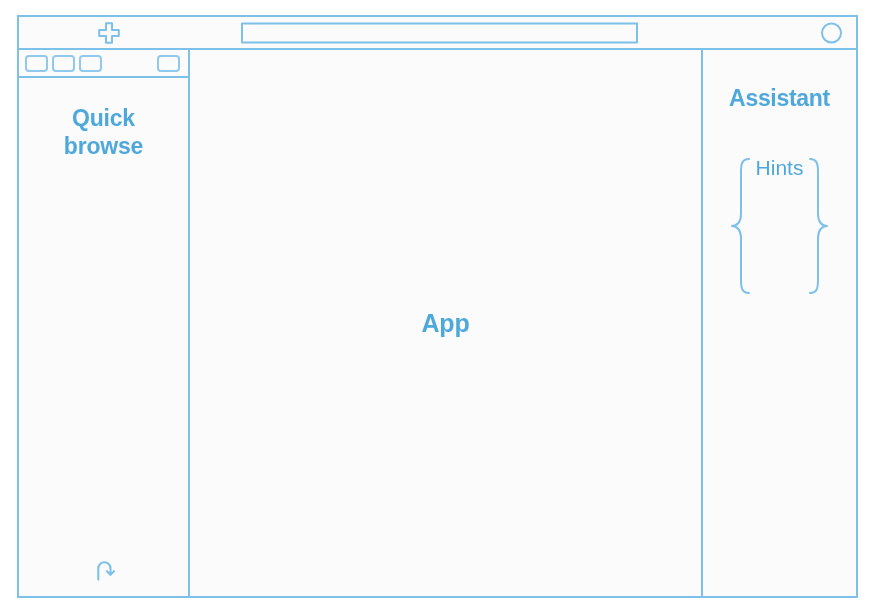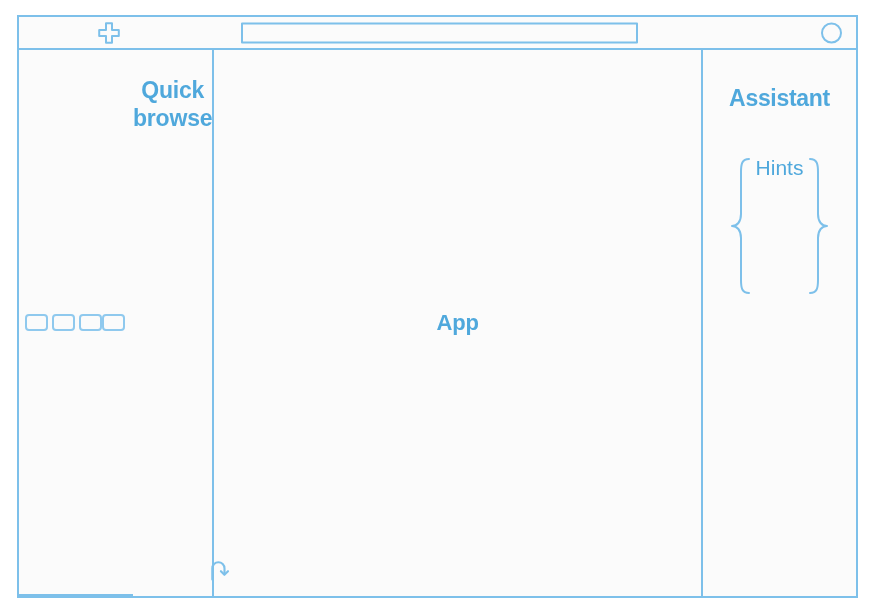--- a/index.html
+++ b/index.html
@@ -96,21 +96,21 @@
     display: flex;
     min-height: 0;
   }
 
   
   #sidebar {
     flex: 0 0 171px;
     box-sizing: border-box;
     border-right: var(--bw) solid var(--line);
     display: flex;
-    flex-direction: row;
+    flex-direction: column;
     min-height: 0;
     background: var(--panel);
   }
 
   #sidebar-toolbar {
     flex: 0 0 28px;
     box-sizing: border-box;
     border-bottom: var(--bw) solid var(--line);
     display: flex;
     align-items: center;
@@ -161,21 +161,21 @@
     flex: 1 1 auto;
     box-sizing: border-box;
     border-right: var(--bw) solid var(--line);
     display: flex;
     align-items: center;
     justify-content: center;
     min-width: 0;
     background: var(--panel);
   }
   .main-title {
-    font-size: 22px;
+    font-size: 25px;
     font-weight: bold;
     color: var(--ink);
     letter-spacing: -0.2px;
   }
 
   
   #assistant-panel {
     flex: 0 0 153px;
     box-sizing: border-box;
     display: flex;

